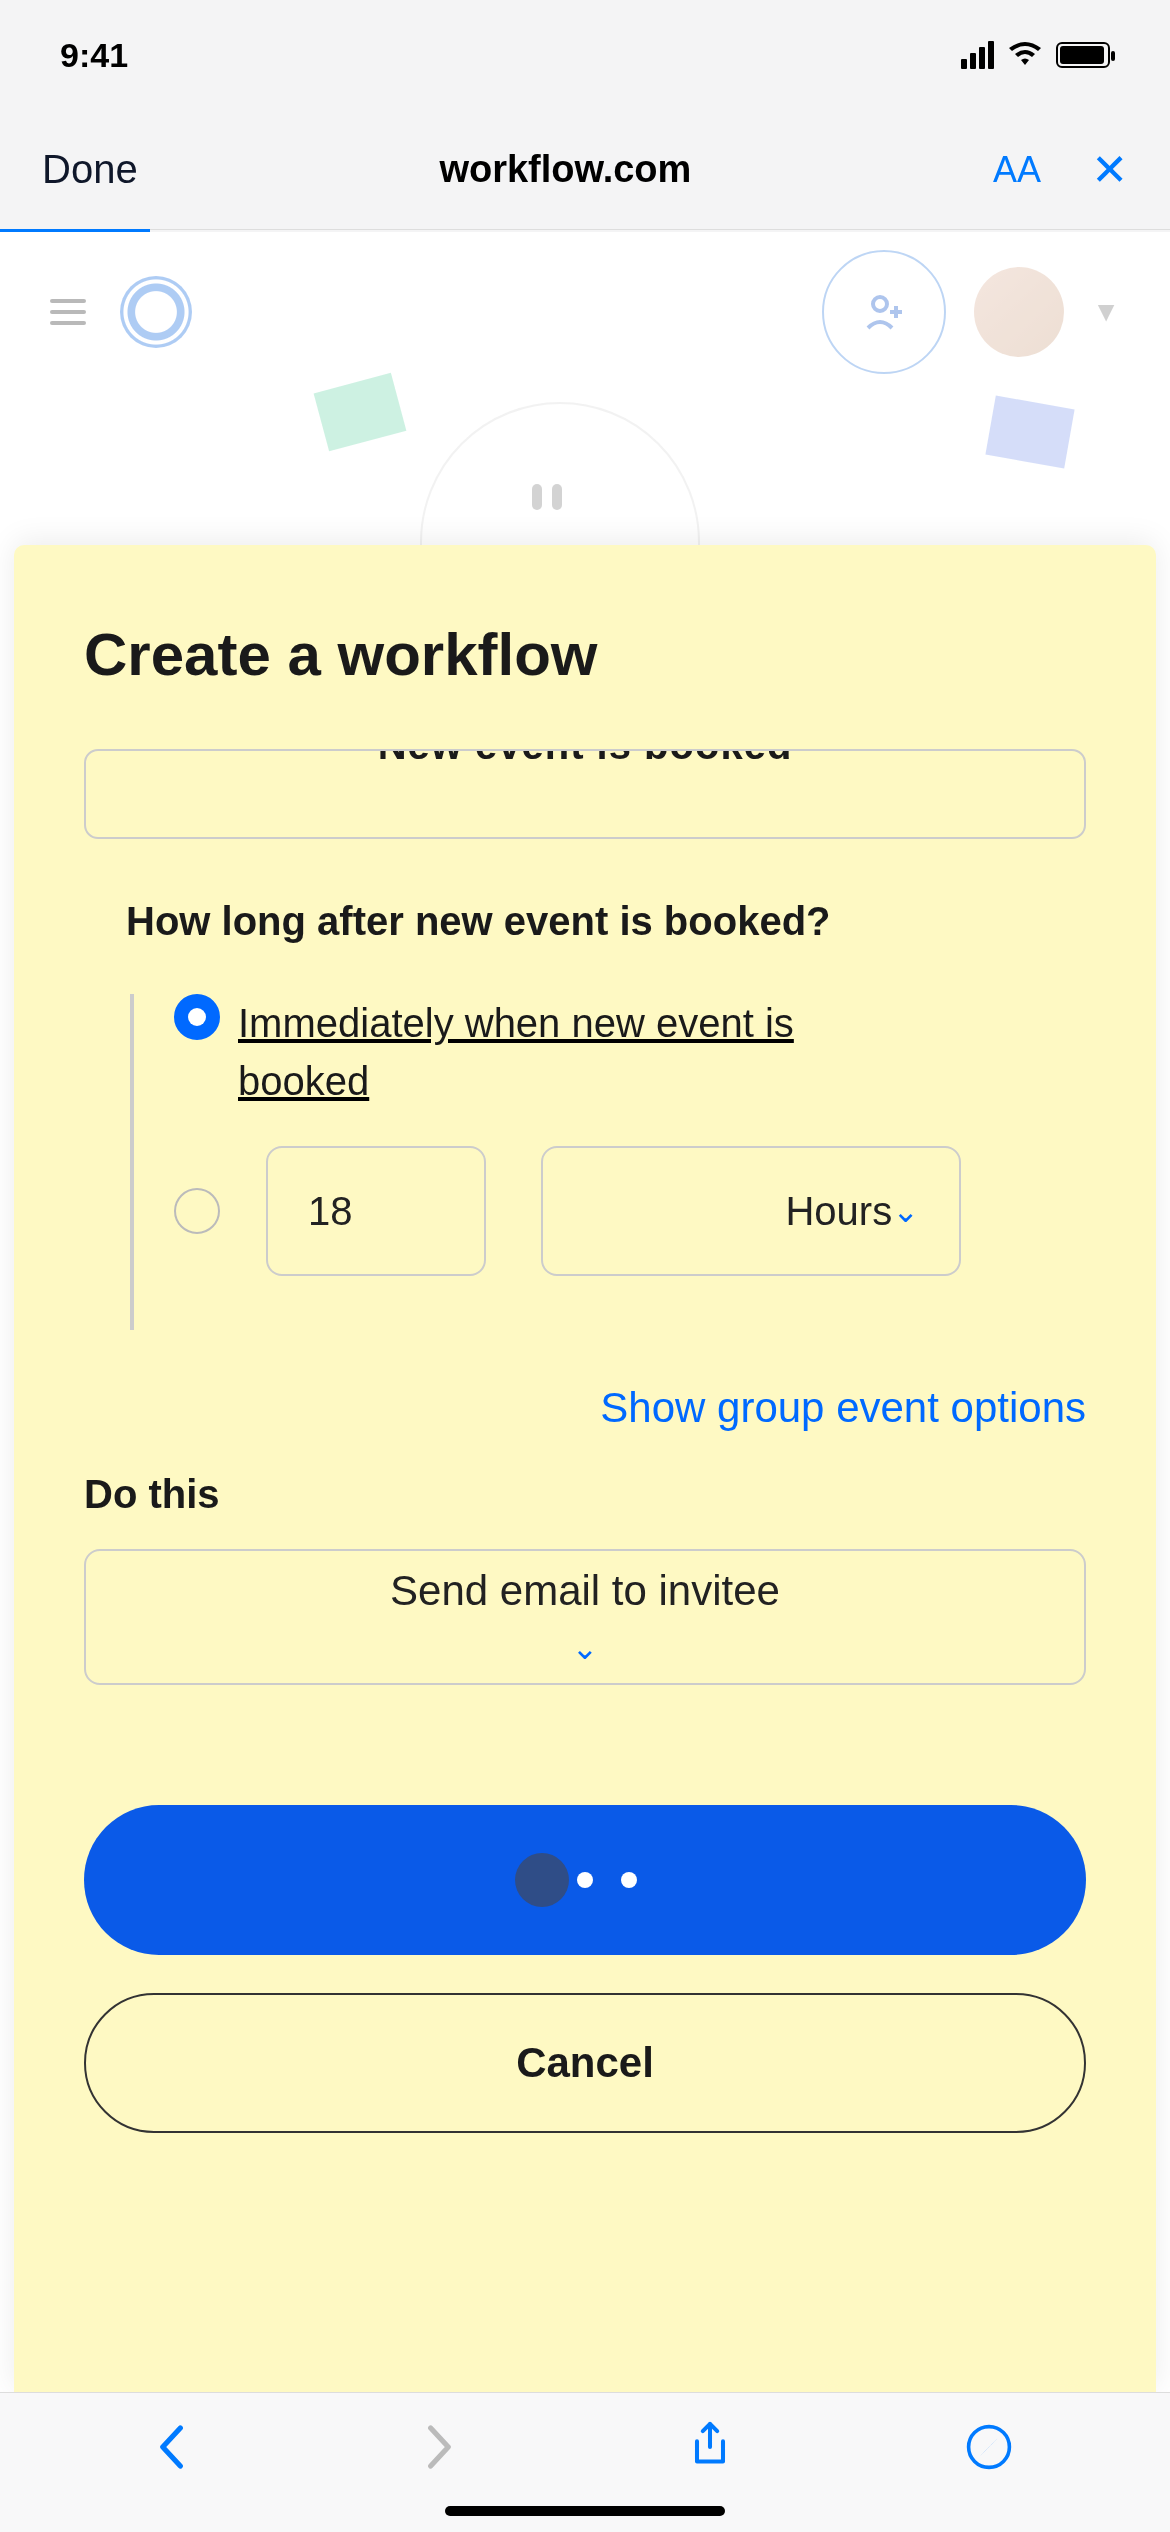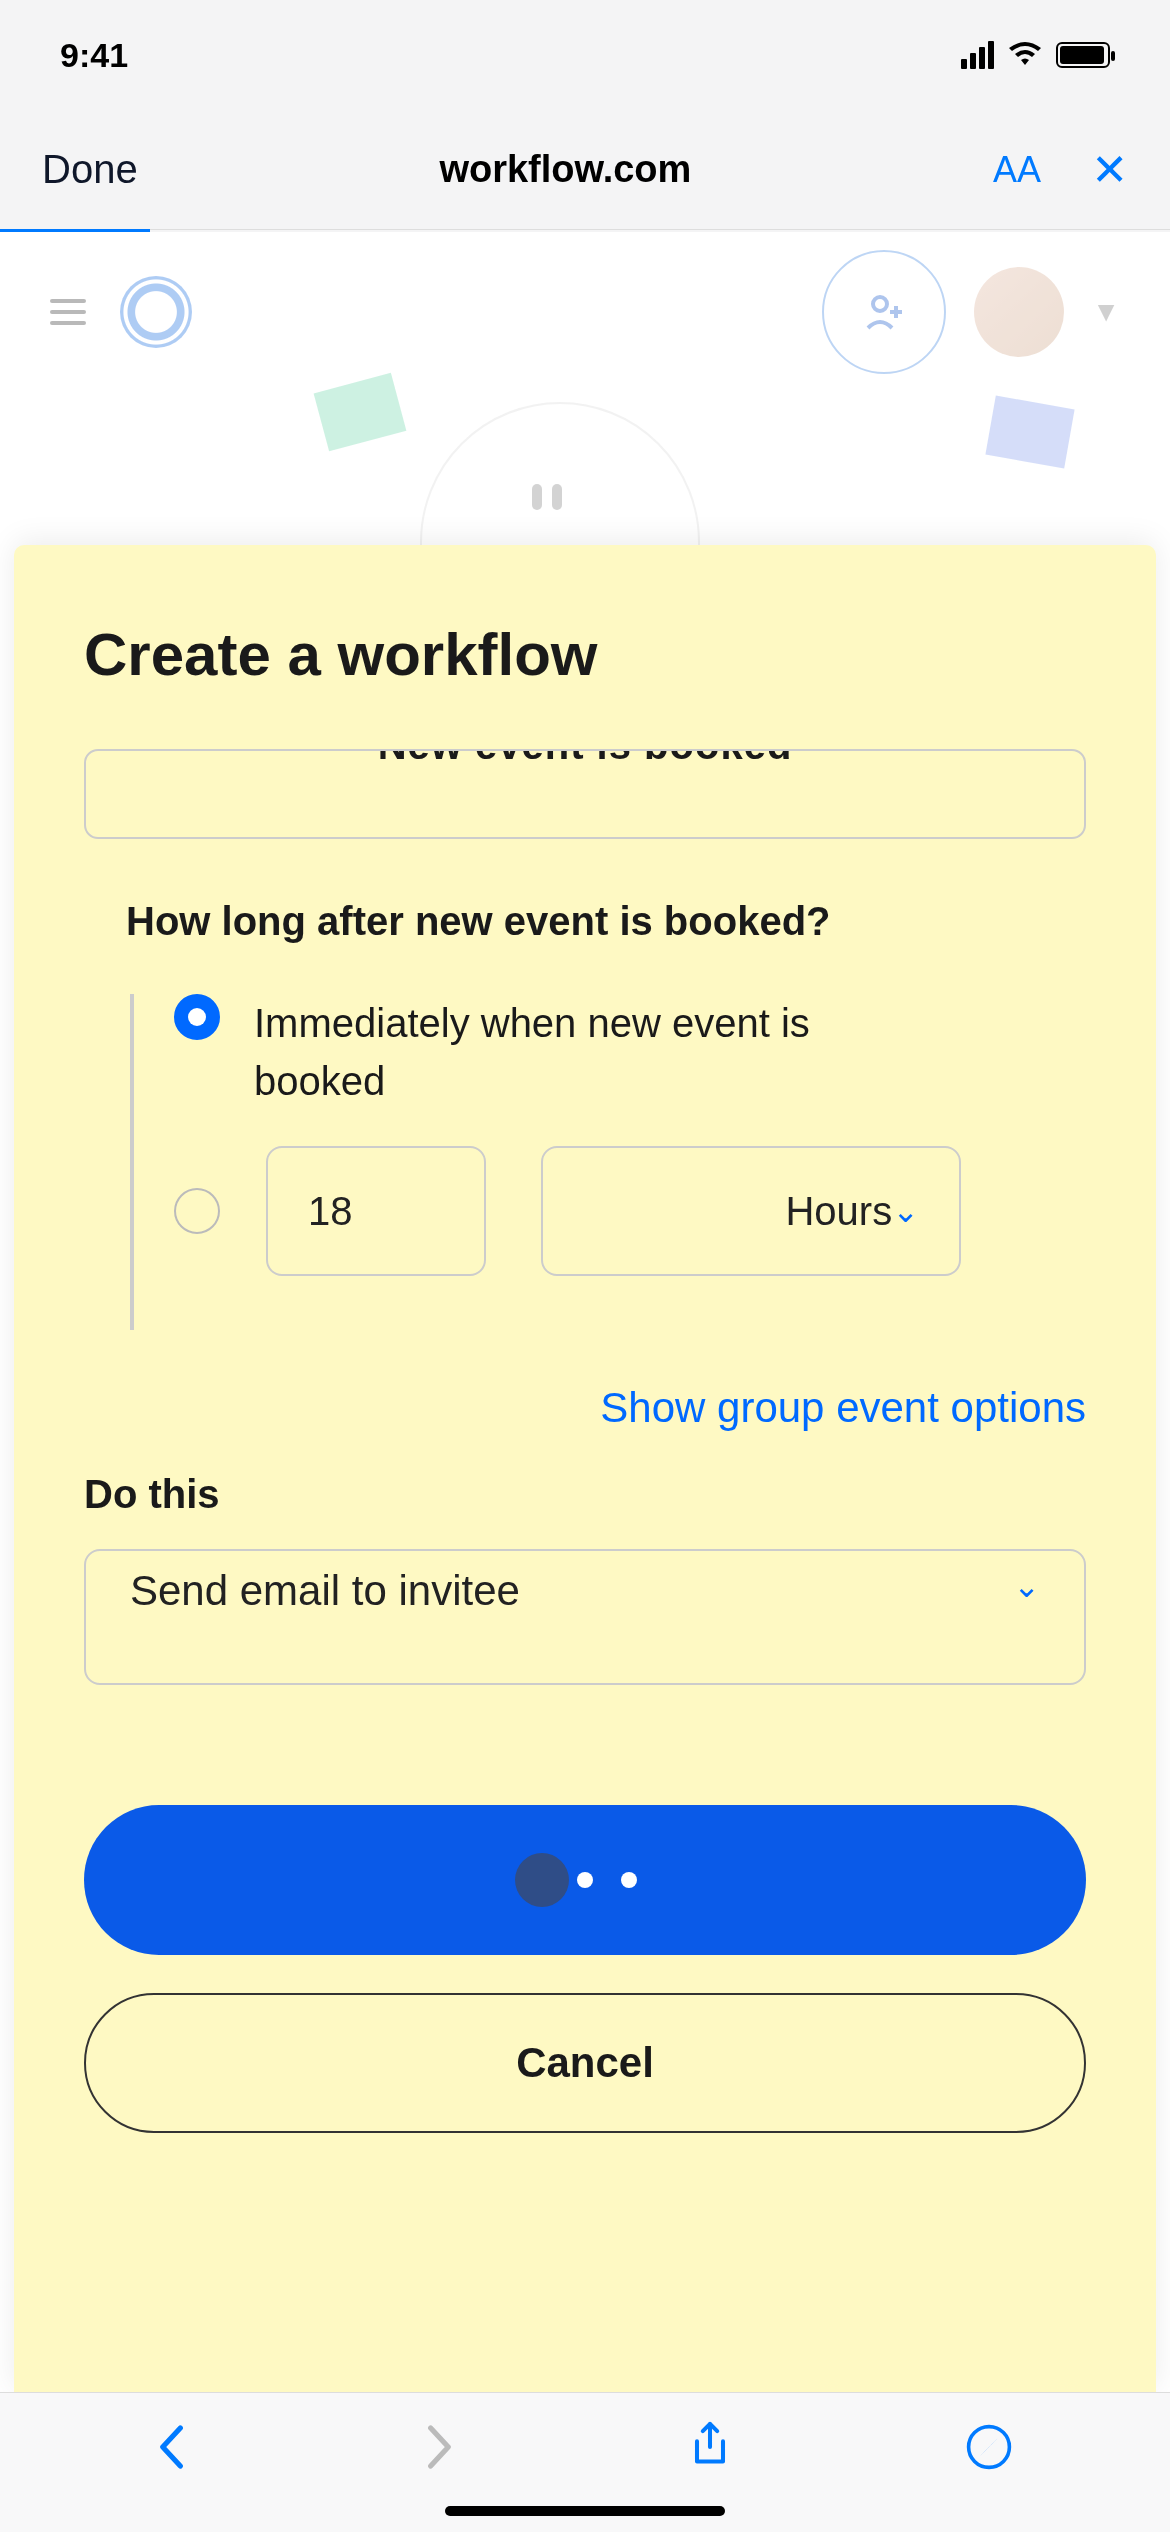--- a/index.html
+++ b/index.html
@@ -110,34 +110,34 @@
 
     .trigger-box {
       border: 2px solid #ccc; border-radius: 14px; height: 90px;
       position: relative; overflow: hidden; margin: 0 0 60px 0;
     }
     .trigger-text { position:absolute; top:-28px; left:0; right:0; text-align:center; font-size:40px; font-weight:700; color:#1a1a1a; letter-spacing: 1px;}
 
     .q-label { font-size: 40px; font-weight: 700; color: #1a1a1a; margin: 0 0 50px 42px;}
 
     .radio-block { border-left: 4px solid #ccc; margin-left: 46px; padding: 0 0 54px 40px; }
-    .radio-row { display:flex; align-items:flex-start; gap: 34px; margin-bottom: 36px;}
+    .radio-row { display:flex; align-items:flex-start; gap: 18px; margin-bottom: 36px; text-decoration: underline;}
     .radio-row2 { display:flex; align-items:center; gap: 34px; }
     .radio-outer { width:46px; height:46px; border-radius:50%; border:2.5px solid #bbb; flex-shrink:0; display:flex; align-items:center; justify-content:center;}
     .radio-outer.selected { border-color:#0069ff; background:#0069ff;}
     .radio-inner-hole { width:18px; height:18px; border-radius:50%; background:#fff;}
     .radio-text { font-size: 40px; color: #1a1a1a; line-height: 1.45; max-width: 640px; }
     .num-input { width: 220px; height: 130px; border:2px solid #ccc; border-radius: 16px; font-size:40px; padding: 0 40px; display:flex; align-items:center; color:#222; margin-left: 12px;}
     .unit-select { width: 420px; height:130px; border:2px solid #ccc; border-radius:16px; font-size:40px; padding:8px 40px; display:flex; align-items:center; justify-content:flex-end; color:#222;margin-left:21px;}
     .chev { color:#0069ff; font-size:32px;}
 
     .group-link { text-align:right; color:#0069ff; font-size:42px; font-weight:500; margin: 54px 0 40px 0;}
 
     .do-label { font-size:40px; font-weight:700; color:#1a1a1a; margin-bottom: 32px;}
-    .action-select { height: 136px; border:2px solid #ccc; border-radius:16px; display:flex; justify-content:space-between; padding:16px 44px; font-size:42px; color:#222;}
+    .action-select { height: 136px; border:2px solid #ccc; border-radius:16px; display:flex; align-items:center; justify-content:space-between; padding:16px 44px; font-size:42px; color:#222;flex-direction:column;}
 
     .primary-btn { margin-top: 120px; height: 150px; background:#0a5ae8; border-radius: 75px; display:flex; align-items:center; justify-content:center; gap: 28px; position: relative;}
     .dot-big { width:54px; height:54px; border-radius:50%; background:#2f4d87; position:absolute; left: calc(50% - 70px);}
     .dot { width:16px; height:16px; border-radius:50%; background:#fff;}
     .cancel-btn { margin-top: 38px; height: 140px; border:2px solid #333; border-radius:70px; display:flex; align-items:center; justify-content:center; font-size:42px; color:#1a1a1a;font-weight:bold;}
 
     .bottom-toolbar {
       position:absolute; bottom:0; left:0; right:0; height: 140px;
       background:#f8f8f9; border-top:1px solid #ddd;
       display:flex; align-items:center; justify-content:space-around;

